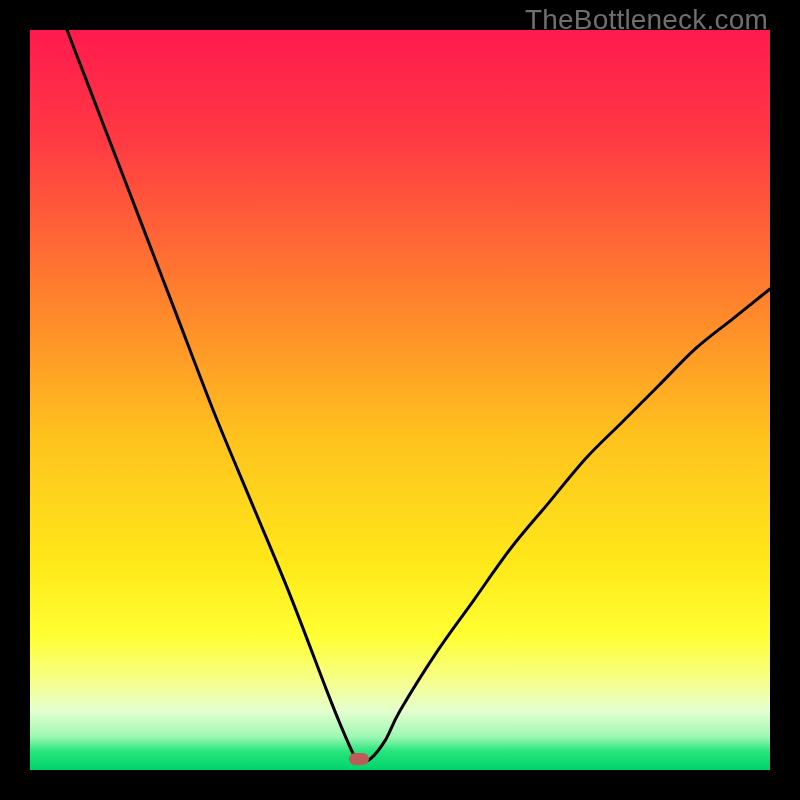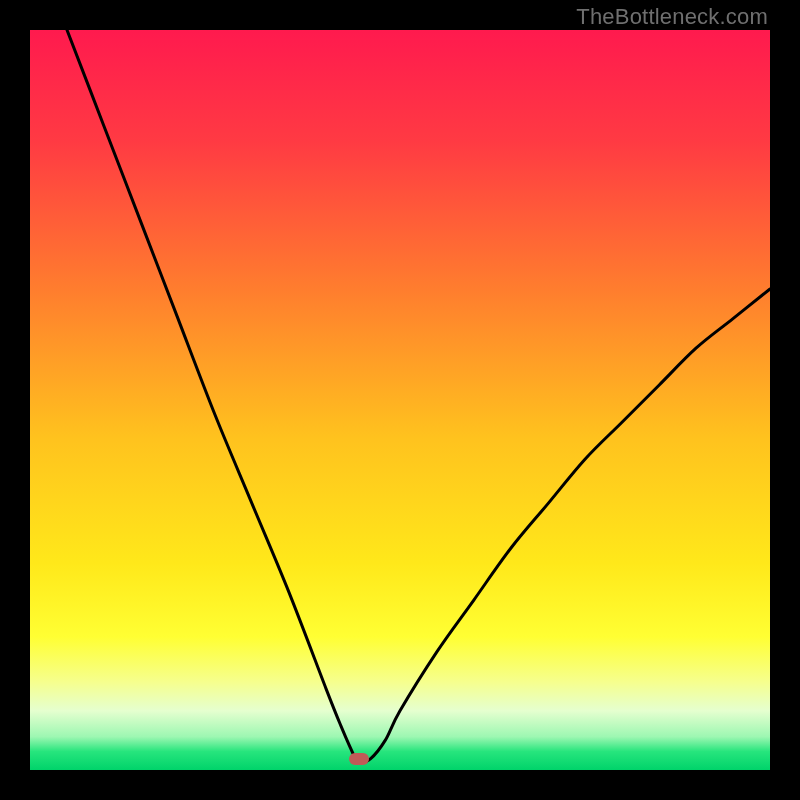--- a/index.html
+++ b/index.html
@@ -32,21 +32,21 @@
     left: 0;
     top: 0;
     width: 100%;
     height: 100%;
   }
   .watermark {
     position: absolute;
     top: 4px;
     right: 32px;
     color: #6f6f6f;
-    font-size: 22px;
+    font-size: 28px;
     font-weight: 500;
     letter-spacing: 0.2px;
   }
   svg.curve {
     position: absolute;
     left: 0;
     top: 0;
     width: 100%;
     height: 100%;
   }

